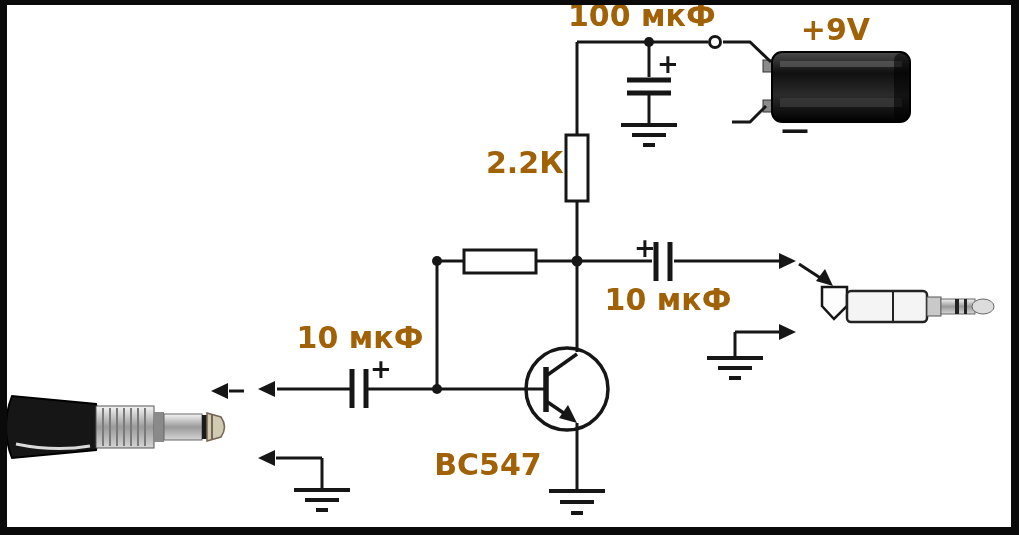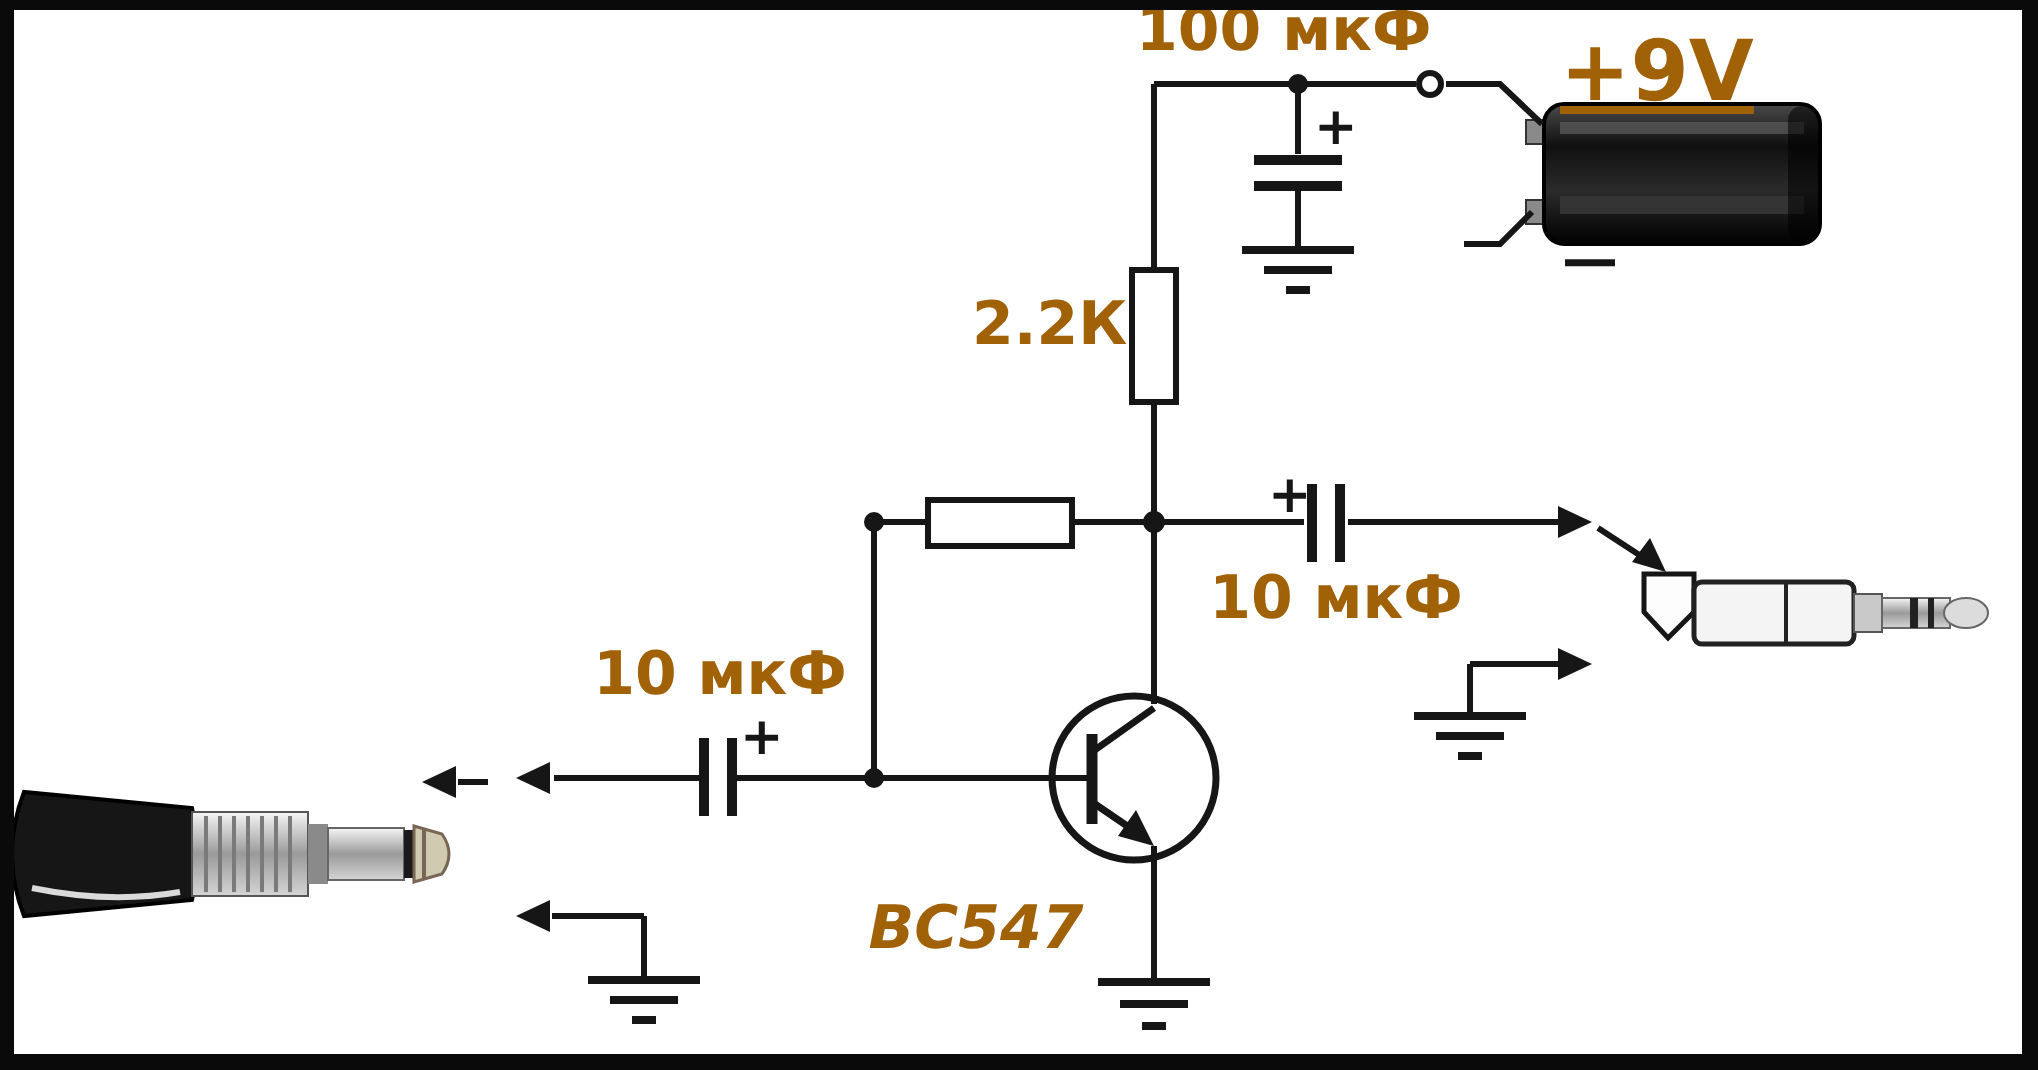--- a/index.html
+++ b/index.html
@@ -155,25 +155,25 @@
       <polygon points="833,286 816,281 825,269"></polygon>
       <polygon points="796,332 779,324 779,340"></polygon>
       <polygon points="258,389 275,381 275,397"></polygon>
       <polygon points="211,391 228,383 228,399"></polygon>
       <polygon points="258,458 275,450 275,466"></polygon>
       <polygon points="577,423 559,418 568,405"></polygon>
     </g>
   </svg>
 
   <div class="lbl" style="left:568px;top:0px;width:140px;text-align:center;font-size:30px;">100 мкФ</div>
-  <div class="lbl" style="left:780px;top:14px;width:90px;text-align:right;font-size:42px;text-decoration:underline;">+9V</div>
+  <div class="lbl" style="left:780px;top:14px;width:90px;text-align:right;font-size:30px;">+9V</div>
   <div class="lbl" style="left:486px;top:147px;width:72px;text-align:center;font-size:30px;">2.2К</div>
   <div class="lbl" style="left:604px;top:284px;width:128px;text-align:center;font-size:30px;">10 мкФ</div>
   <div class="lbl" style="left:296px;top:322px;width:128px;text-align:center;font-size:30px;">10 мкФ</div>
-  <div class="lbl" style="left:418px;top:449px;width:140px;text-align:center;font-size:30px;font-style:italic;">BC547</div>
+  <div class="lbl" style="left:418px;top:449px;width:140px;text-align:center;font-size:30px;">BC547</div>
 
   <div class="sign" style="left:657px;top:51px;font-size:26px;">+</div>
   <div class="sign" style="left:634px;top:235px;font-size:26px;">+</div>
   <div class="sign" style="left:370px;top:356px;font-size:26px;">+</div>
   <div class="sign" style="left:781px;top:116px;font-size:28px;">—</div>
 
   <div class="bar bar-top"></div>
   <div class="bar bar-bottom"></div>
   <div class="bar bar-left"></div>
   <div class="bar bar-right"></div>

